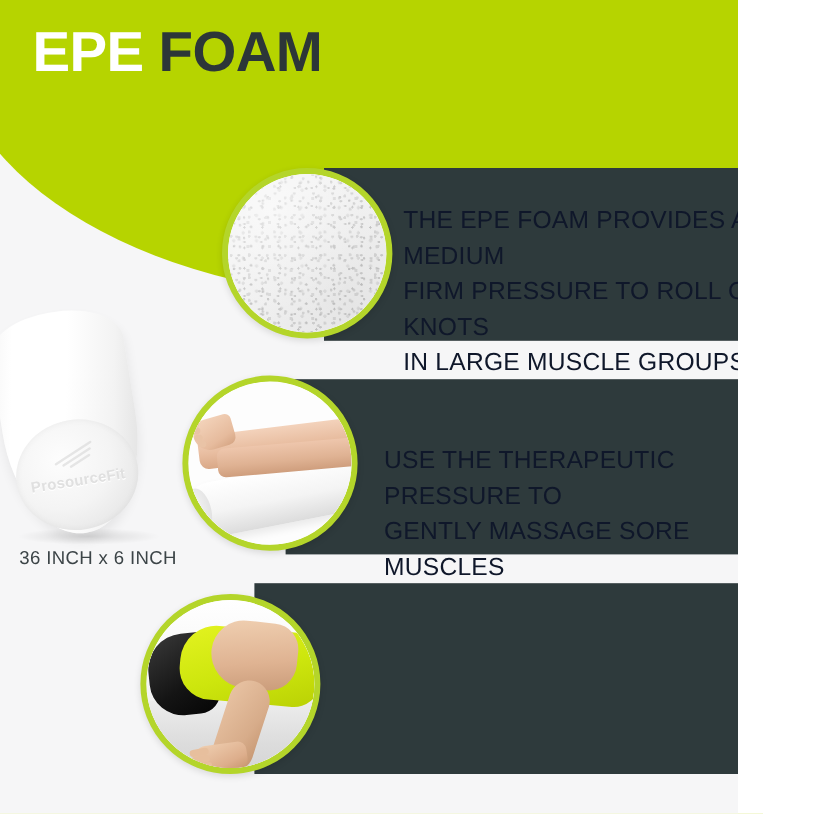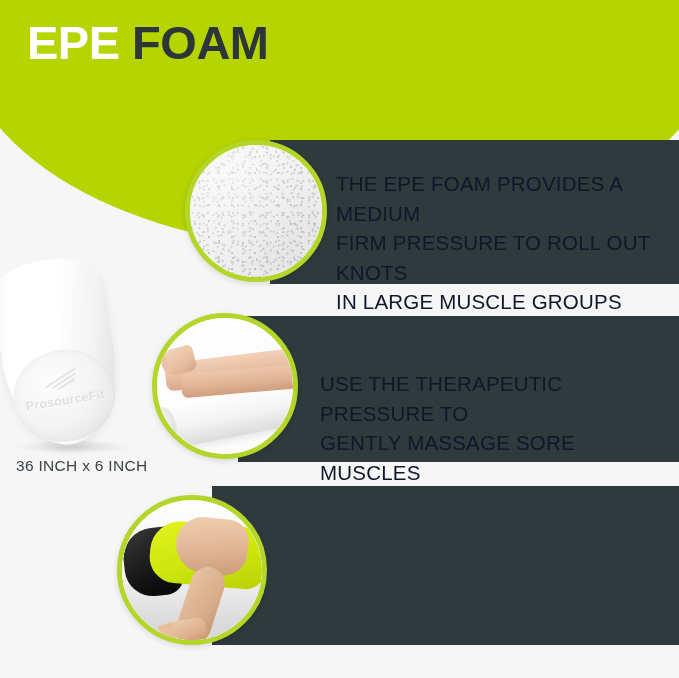--- a/index.html
+++ b/index.html
@@ -2,21 +2,21 @@
 <html><head>
 <meta charset="utf-8">
 <style>
   html, body {
     margin: 0;
     padding: 0;
     background: #ffffff;
   }
   #canvas {
     position: relative;
-    width: 679px;
+    width: 615px;
     height: 678px;
     overflow: hidden;
     background: #f6f6f7;
     font-family: "Liberation Sans", sans-serif;
   }
 
   
   .banner {
     position: absolute;
     left: 0;

